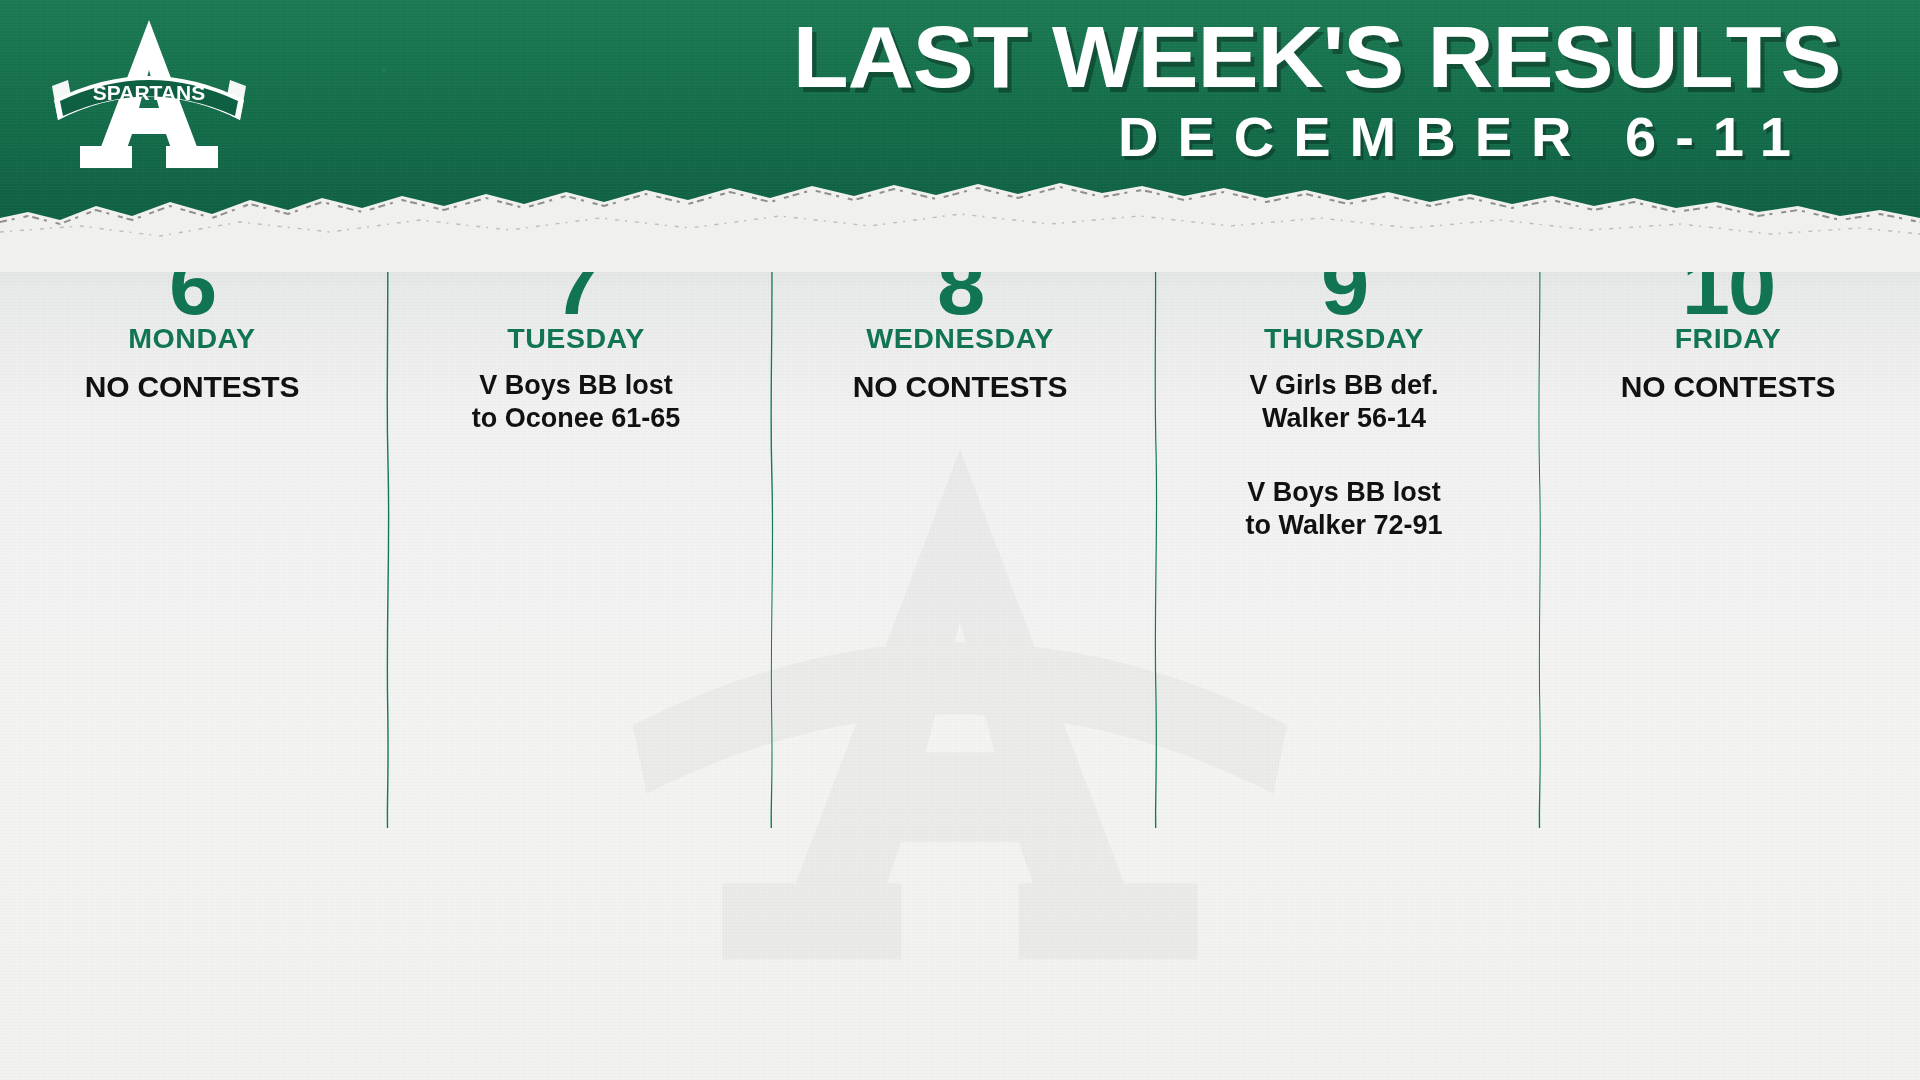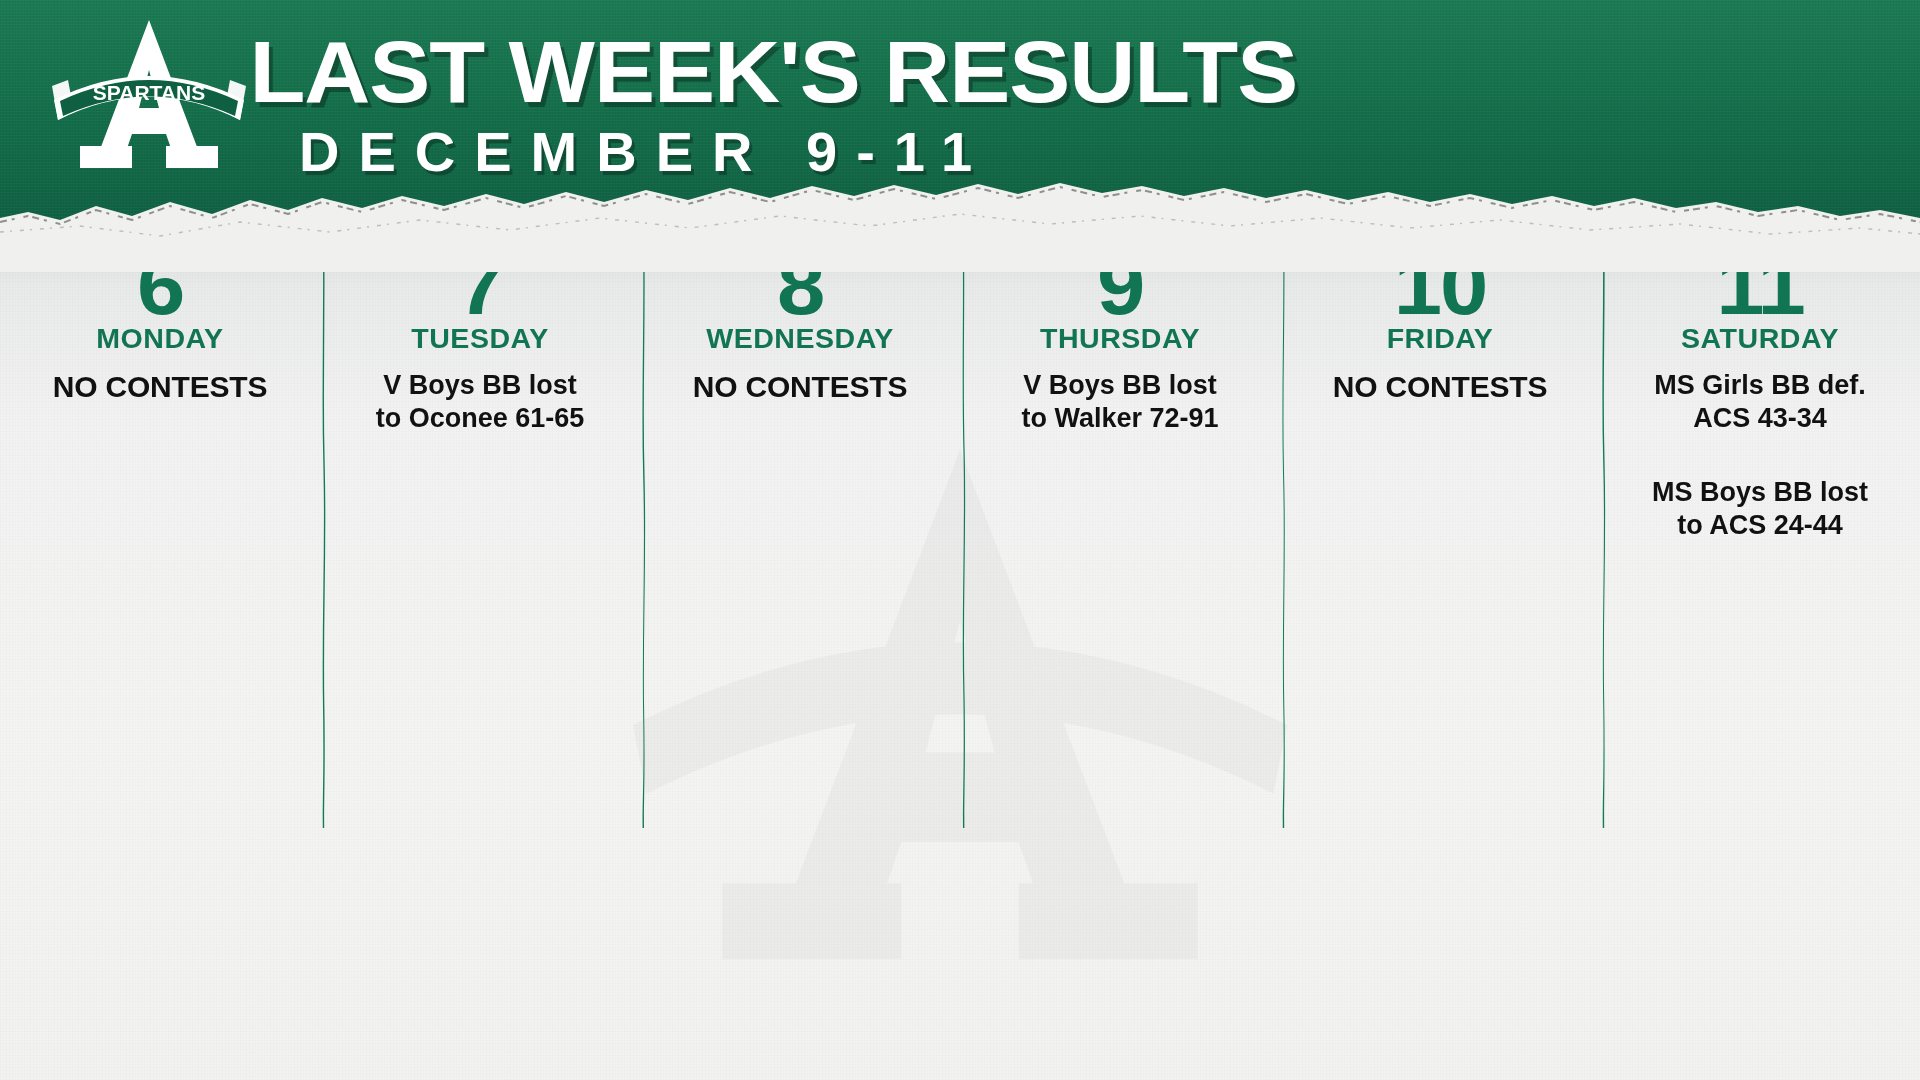--- a/index.html
+++ b/index.html
@@ -43,23 +43,23 @@
   .logo {
     position:absolute;
     left:34px; top:8px;
     width:230px; height:180px;
   }
   .logo svg { width:100%; height:100%; display:block; }
 
   
   .titles {
     position:absolute;
-    left:280px; top:27px;
+    left:280px; top:12px;
     width:1530px;
-    text-align:left;
+    text-align:right;
   }
   .main-title {
     font-family:"Liberation Sans", sans-serif;
     font-weight:bold;
     font-size:88px;
     line-height:1.02;
     letter-spacing:-1px;
     color:#ffffff;
     transform:scaleX(1.04);
     text-shadow:4px 5px 0 rgba(0,0,0,.30);
@@ -199,21 +199,21 @@
         <path d="M26 93 Q115 51 204 93 L201 108 Q115 69 29 108 Z" fill="#0f6043"></path>
 
         <g fill="#ffffff" font-family="Liberation Sans, sans-serif" font-weight="bold" font-size="21">
           <text x="115" y="92" text-anchor="middle" transform="rotate(0 115 92)">SPARTANS</text>
         </g>
       </svg>
     </div>
 
     <div class="titles">
       <div class="main-title">LAST WEEK'S RESULTS</div>
-      <div class="sub-title">DECEMBER 9-11</div>
+      <div class="sub-title">DECEMBER 6-11</div>
     </div>
   </div>
 
   <div class="tear">
     <svg viewBox="0 0 1920 96" preserveAspectRatio="none" xmlns="http://www.w3.org/2000/svg">
       <path d="M0,42 L28,36 L60,44 L96,30 L132,40 L170,26 L212,38 L250,24 L288,34
                L322,22 L362,32 L402,20 L444,30 L486,18 L524,28 L566,16 L604,26
                L646,14 L688,24 L730,12 L770,22 L812,10 L854,20 L894,9 L936,19
                L978,8 L1018,18 L1060,7 L1102,17 L1142,10 L1184,20 L1224,12
                L1266,22 L1306,14 L1348,24 L1388,16 L1430,26 L1470,18 L1512,28
@@ -286,51 +286,37 @@
       <div class="day">
         <div class="divider">
           <svg viewBox="0 0 10 600" preserveAspectRatio="none" xmlns="http://www.w3.org/2000/svg">
             <path d="M4.4,0 C6.0,70 3.4,150 5.6,230 C7.0,310 3.4,390 5.4,470 C6.4,535 4.6,572 5.0,600
                      L6.4,600 C6.0,572 7.6,535 6.6,470 C4.6,390 8.2,310 6.8,230 C4.6,150 7.2,70 5.8,0 Z" fill="#127a56"></path>
           </svg>
         </div>
         <div class="day-number">9</div>
         <div class="day-name">THURSDAY</div>
         <div class="events">
+          <div class="event">V Girls BB def.
+Walker 56-14</div>
           <div class="event">V Boys BB lost
 to Walker 72-91</div>
         </div>
       </div>
 
       <div class="day">
         <div class="divider">
           <svg viewBox="0 0 10 600" preserveAspectRatio="none" xmlns="http://www.w3.org/2000/svg">
             <path d="M5.0,0 C6.4,85 3.2,165 5.0,245 C7.2,325 3.6,405 5.4,485 C6.4,545 4.4,576 4.8,600
                      L6.2,600 C5.8,576 7.4,545 6.4,485 C4.6,405 8.2,325 6.0,245 C4.2,165 7.4,85 6.2,0 Z" fill="#127a56"></path>
           </svg>
         </div>
         <div class="day-number">10</div>
         <div class="day-name">FRIDAY</div>
         <div class="events">
           <div class="event no-contest">NO CONTESTS</div>
         </div>
       </div>
 
-      <div class="day">
-        <div class="divider">
-          <svg viewBox="0 0 10 600" preserveAspectRatio="none" xmlns="http://www.w3.org/2000/svg">
-            <path d="M4.6,0 C6.2,75 3.0,155 5.2,235 C7.4,315 3.8,395 5.2,475 C6.2,540 4.4,574 4.8,600
-                     L6.2,600 C5.8,574 7.2,540 6.2,475 C4.8,395 8.4,315 6.6,235 C4.4,155 7.8,75 6.2,0 Z" fill="#127a56"></path>
-          </svg>
-        </div>
-        <div class="day-number">11</div>
-        <div class="day-name">SATURDAY</div>
-        <div class="events">
-          <div class="event">MS Girls BB def.
-ACS 43-34</div>
-          <div class="event">MS Boys BB lost
-to ACS 24-44</div>
-        </div>
-      </div>
 
     </div>
   </div>
 </div>
 
 </body></html>

